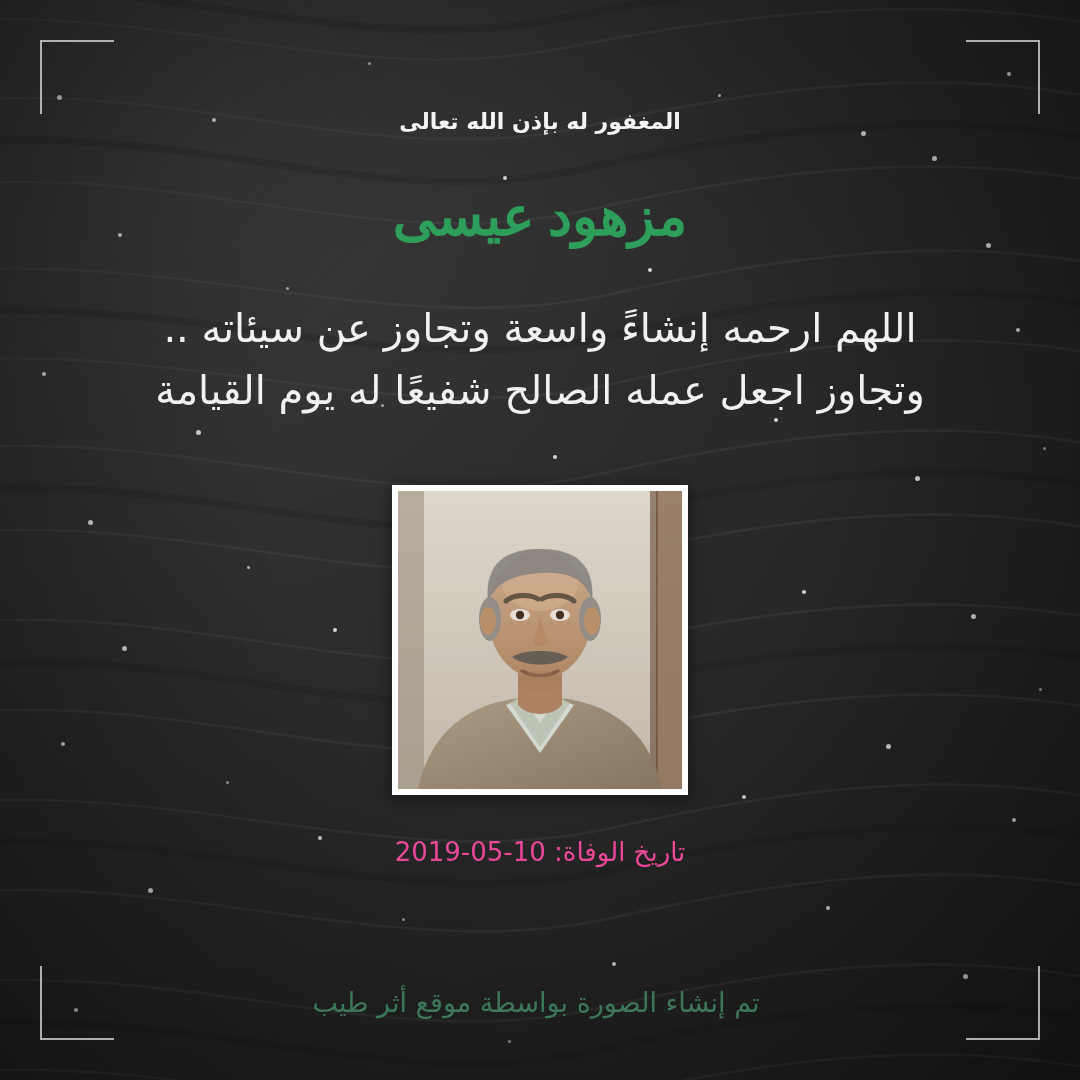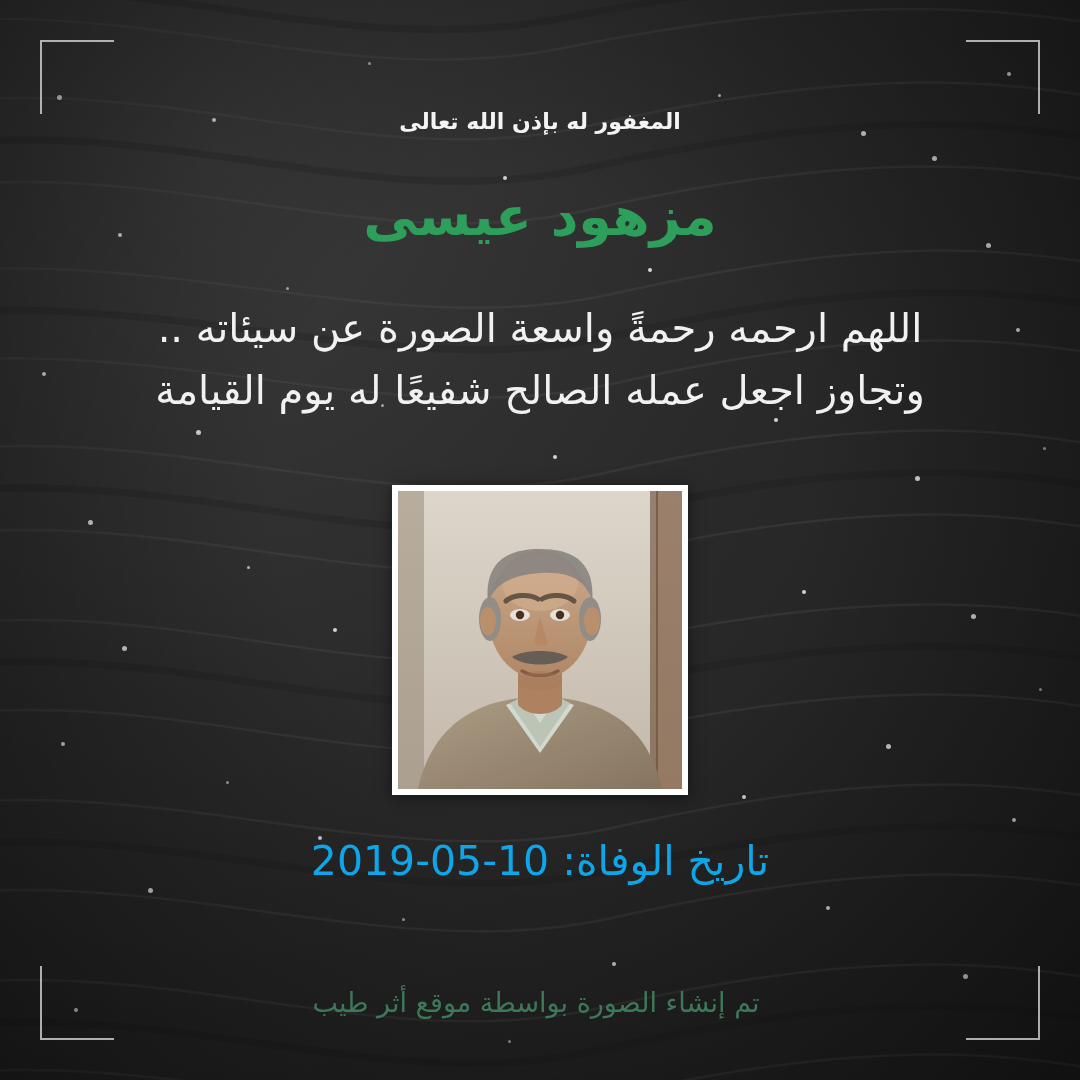--- a/index.html
+++ b/index.html
@@ -84,20 +84,21 @@
     letter-spacing: 0;
     line-height: 1.3;
   }
 
   .deceased-name {
     margin-top: 48px;
     font-size: 54px;
     font-weight: bold;
     color: #2e9e5b;
     line-height: 1.2;
+    font-family: Liberation Serif, serif;
   }
 
   .prayer {
     margin-top: 48px;
     font-size: 40px;
     color: #f1f1f1;
     line-height: 1.55;
     max-width: 900px;
     font-weight: normal;
   }
@@ -114,22 +115,22 @@
   .portrait {
     width: 100%;
     height: 100%;
     position: relative;
     overflow: hidden;
     background: #cfc6bb;
   }
 
   .death-date {
     margin-top: 42px;
-    font-size: 41px;
-    color: #0ea5e9;
+    font-size: 26px;
+    color: #ec4899;
   }
 
   .credit {
     position: absolute;
     bottom: 62px;
     left: 0;
     right: 8px;
     text-align: center;
     font-size: 27px;
     color: #3f7d5c;
@@ -222,21 +223,21 @@
   <div class="corner bl"></div>
   <div class="corner br"></div>
 
   <div class="content">
 
     <div class="eulogy-kicker">المغفور له بإذن الله تعالى</div>
 
     <div class="deceased-name">مزهود عيسى</div>
 
     <div class="prayer">
-      <div>اللهم ارحمه رحمةً واسعة الصورة عن سيئاته ..</div>
+      <div>اللهم ارحمه إنشاءً واسعة وتجاوز عن سيئاته ..</div>
       <div>وتجاوز اجعل عمله الصالح شفيعًا له يوم القيامة</div>
     </div>
 
     <div class="portrait-frame">
       <div class="portrait">
         <svg viewBox="0 0 284 298" width="100%" height="100%" preserveAspectRatio="none" aria-hidden="true">
           <defs>
             <linearGradient id="wallg" x1="0" y1="0" x2="0" y2="1">
               <stop offset="0%" stop-color="#e9e2d6"></stop>
               <stop offset="100%" stop-color="#cdc3b4"></stop>

